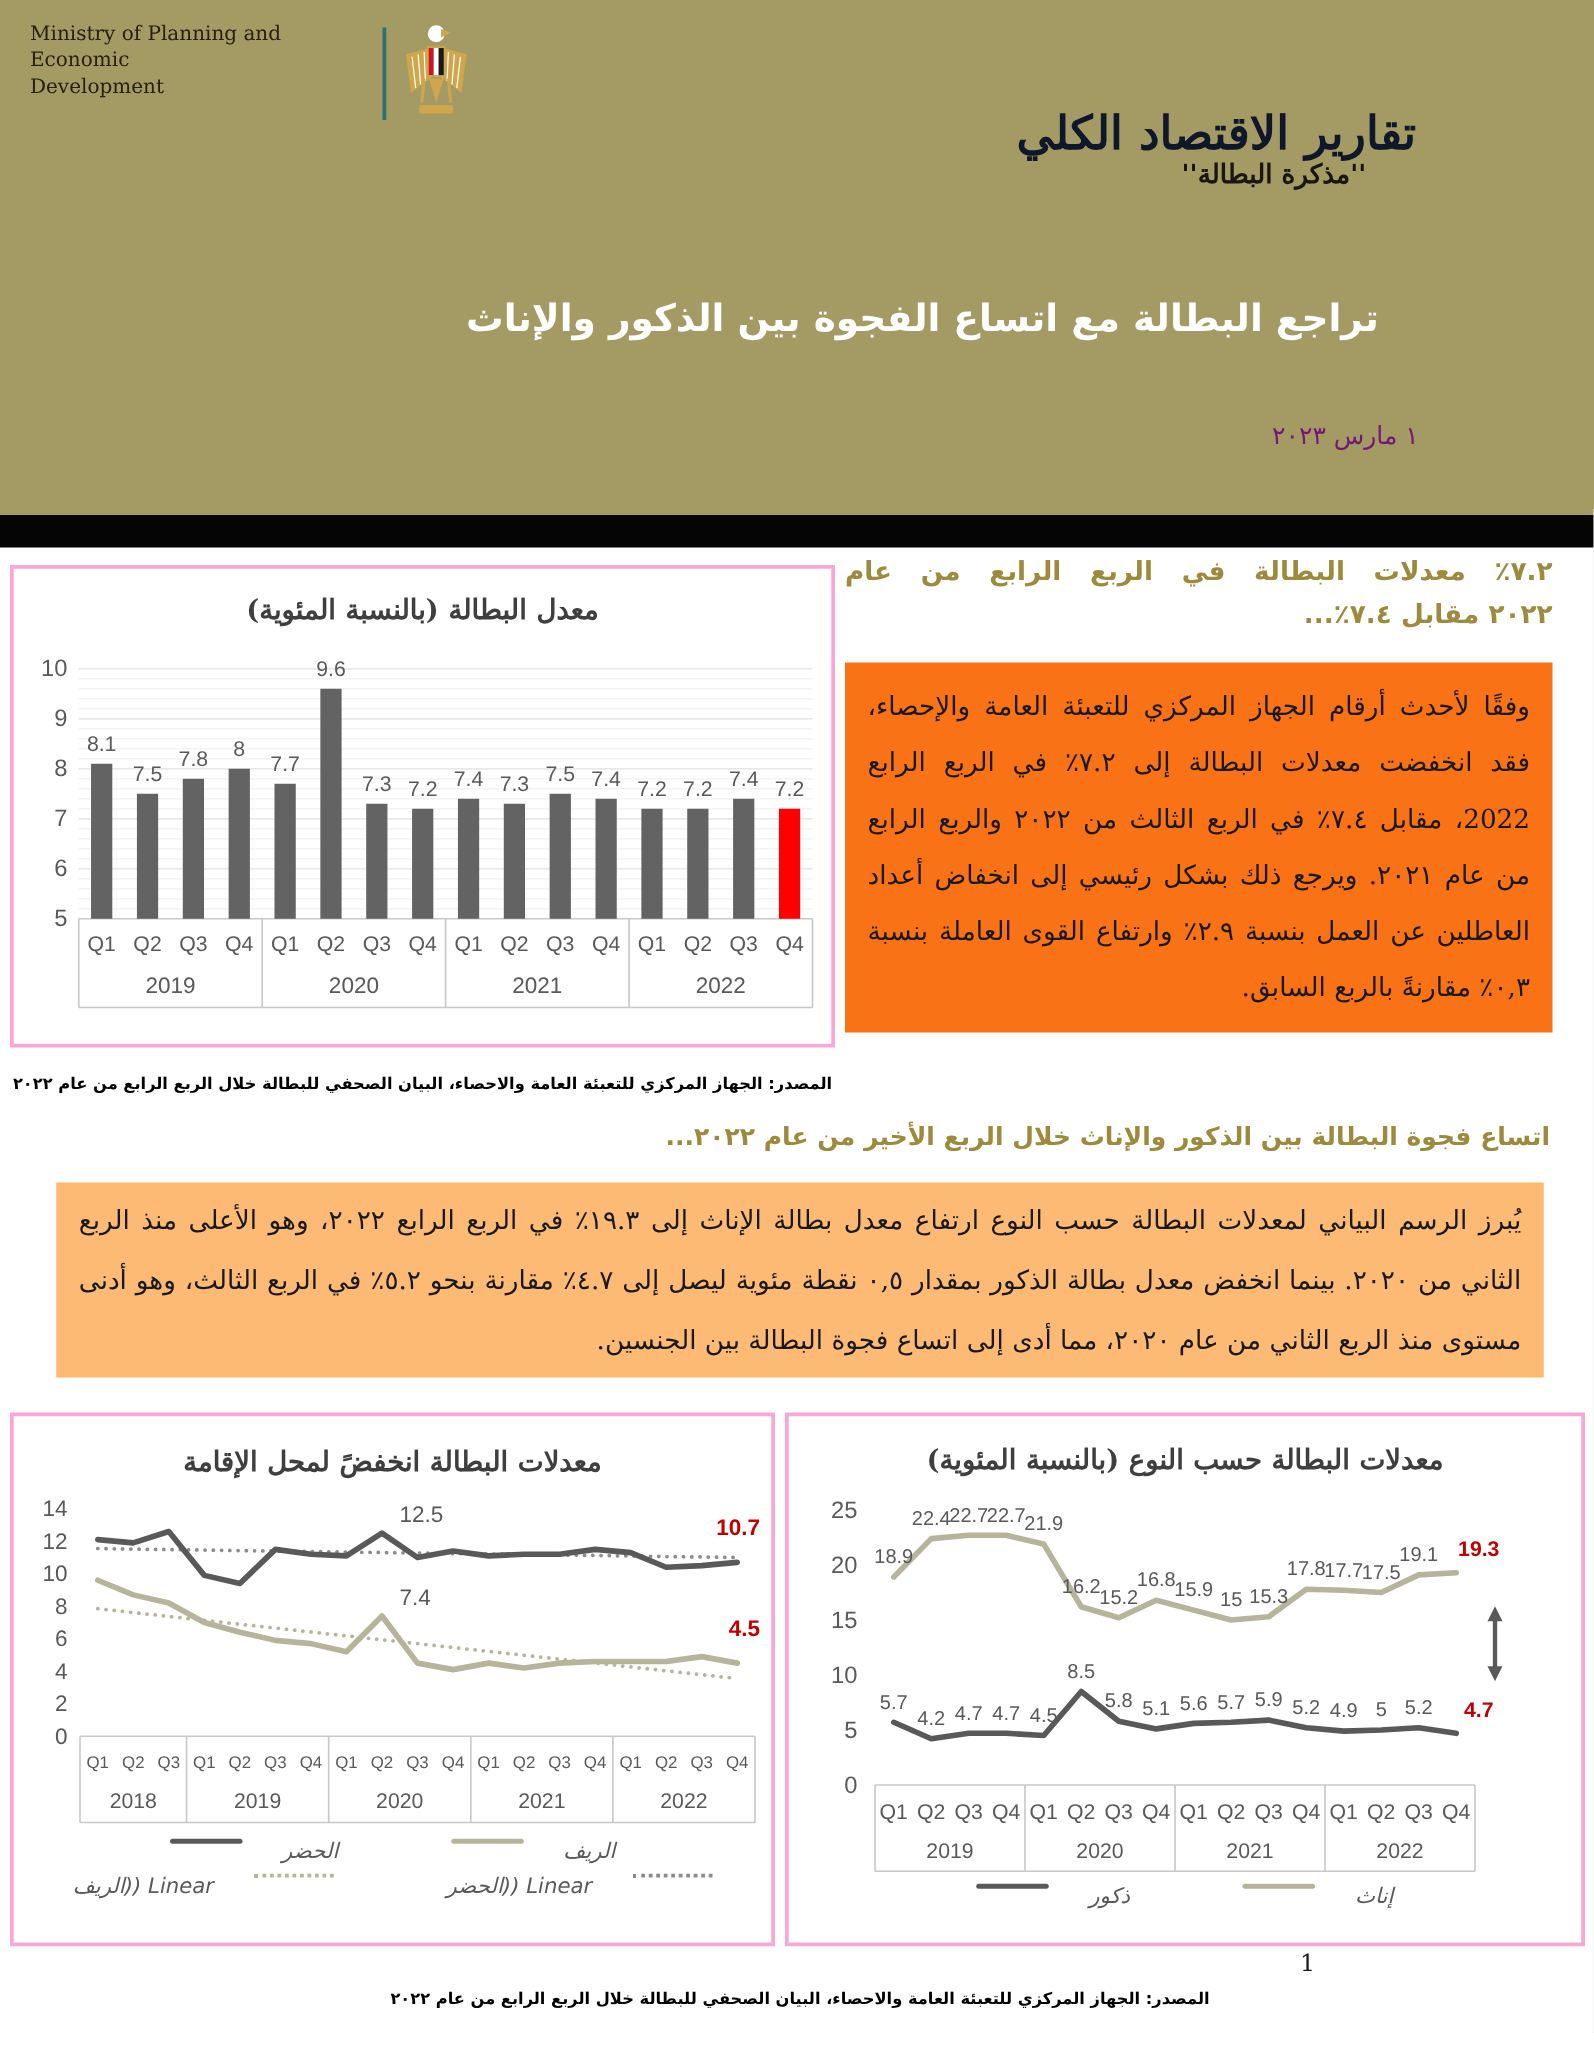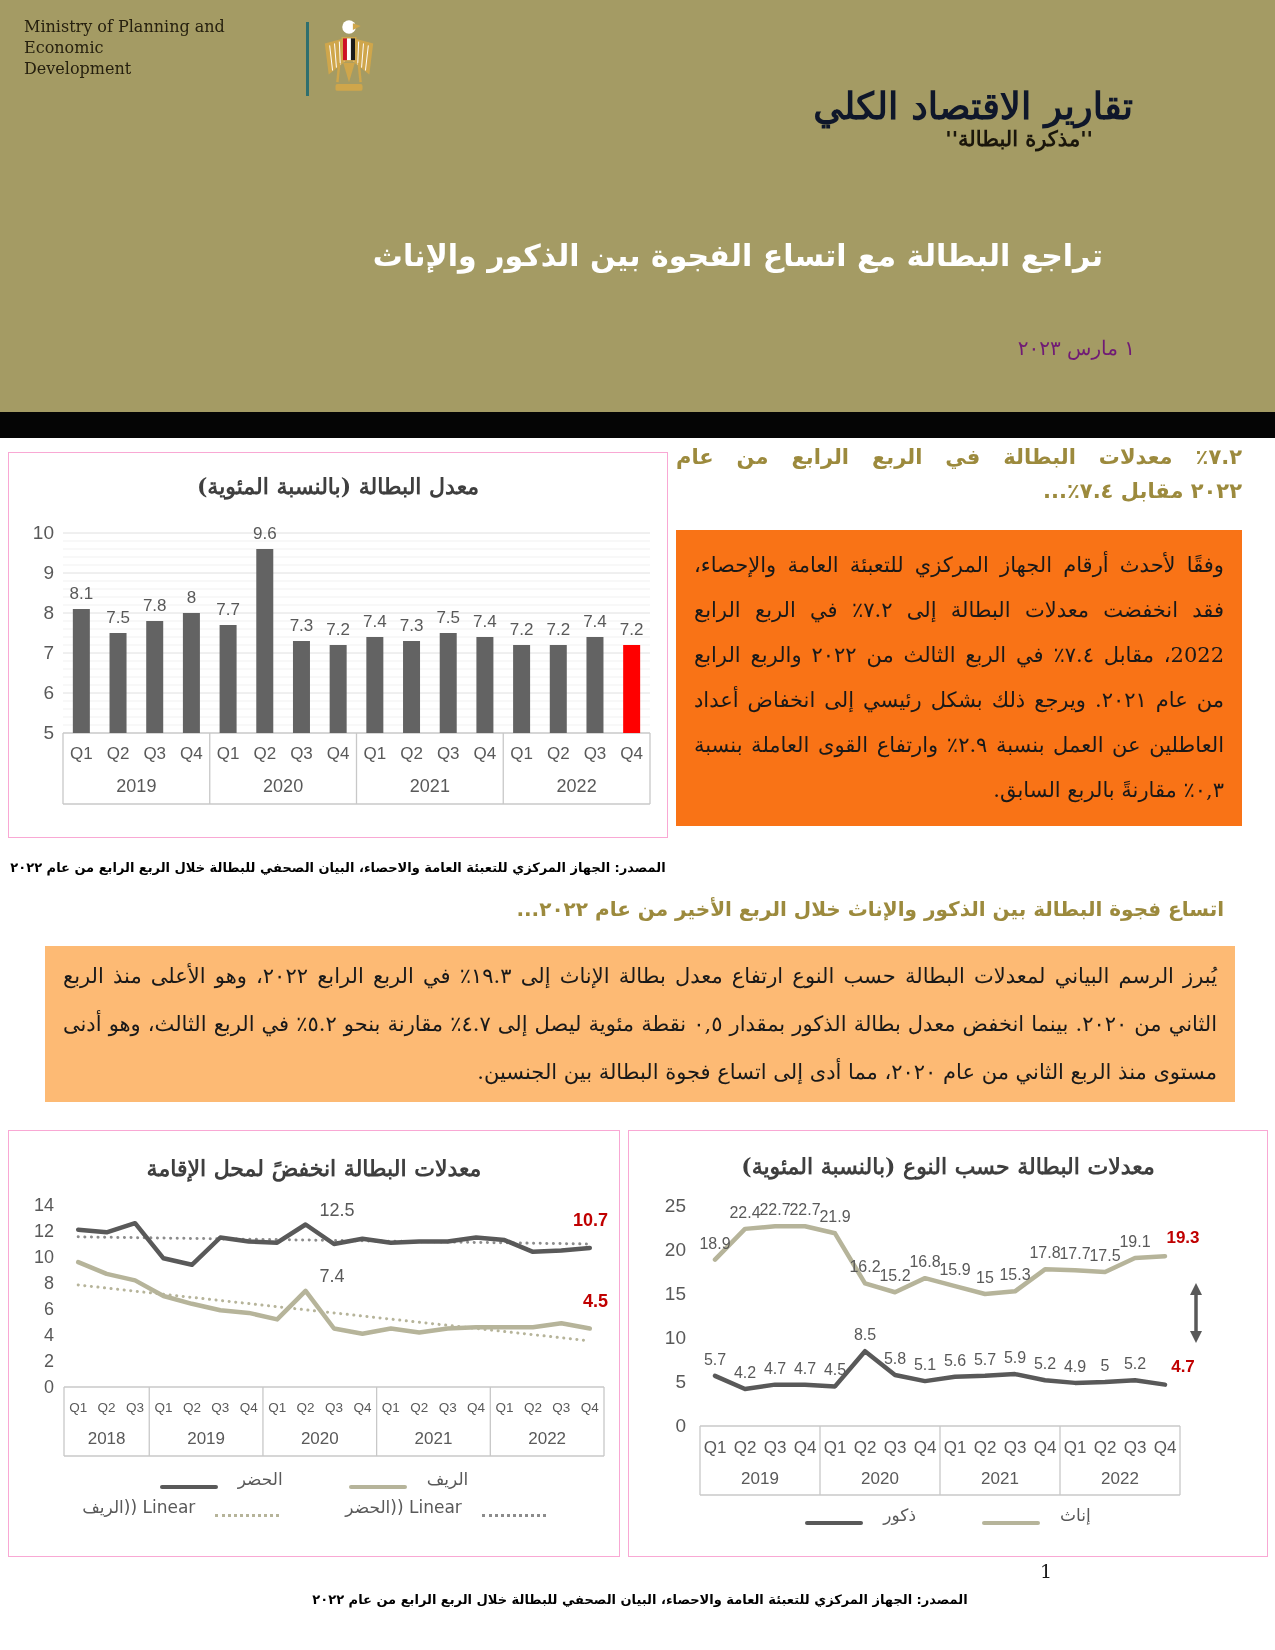--- a/index.html
+++ b/index.html
@@ -15,49 +15,49 @@
   .eagle{position:absolute;left:320px;top:8px;}
   .report-series{position:absolute;right:142px;top:84px;direction:rtl;font-size:37px;font-weight:bold;color:#0f172a;}
   .report-sub{position:absolute;right:182px;top:126px;direction:rtl;font-size:21px;font-weight:bold;color:#1a160b;}
   .main-title1{position:absolute;right:75px;top:178px;direction:rtl;font-size:30px;font-weight:bold;color:#ffffff;
                font-family:"DejaVu Sans","Liberation Sans",sans-serif;}
   .main-title2{position:absolute;right:172px;top:238px;direction:rtl;font-size:30px;font-weight:bold;color:#ffffff;
                font-family:"DejaVu Sans","Liberation Sans",sans-serif;}
   .date-line{position:absolute;right:140px;top:336px;direction:rtl;font-size:20px;color:#701a75;}
   .black-band{position:absolute;left:0;top:412px;width:1275px;height:26px;background:#050505;}
   
-  .card{position:absolute;background:#fff;border:1px solid #f9a8d4;box-sizing:border-box;}
+  .card{position:absolute;background:#fff;border:3px solid #f9a8d4;box-sizing:border-box;}
   .chart-title{text-align:center;direction:rtl;font-weight:bold;color:#3f3f3f;font-size:22px;}
   #chart1-card{left:8px;top:452px;width:660px;height:386px;}
   #chart1-card .chart-title{margin-top:20px;}
   #card-left{left:8px;top:1130px;width:612px;height:427px;}
   #card-left .chart-title{margin-top:24px;}
   #card-right{left:628px;top:1130px;width:640px;height:427px;}
   #card-right .chart-title{margin-top:22px;}
   svg{display:block;margin:4px auto 0 auto;}
   
   .col-right{position:absolute;left:676px;top:440px;width:566px;}
   .h1line{direction:rtl;color:#9c8a3d;font-weight:bold;font-size:21px;line-height:34px;
           font-family:"DejaVu Sans","Liberation Sans",sans-serif;}
   .h1line.j{text-align:justify;text-align-last:justify;}
   .h1line.r{text-align:right;}
   .para1{margin-top:22px;background:#f97316;direction:rtl;text-align:justify;font-size:21px;
          line-height:45px;color:#191919;padding:13px 18px;}
   .source-note{position:absolute;direction:rtl;text-align:center;font-size:13px;font-weight:bold;color:#000;
                font-family:"DejaVu Sans","Liberation Sans",sans-serif;}
   #source1{left:8px;top:860px;width:660px;}
   #source2{left:210px;top:1592px;width:860px;}
-  .h2{position:absolute;left:24px;top:897px;width:1200px;direction:rtl;text-align:right;
+  .h2{position:absolute;left:40px;top:897px;width:1200px;direction:rtl;text-align:right;
       font-size:20px;font-weight:bold;color:#9c8a3d;font-family:"DejaVu Sans","Liberation Sans",sans-serif;}
   .para2{position:absolute;left:45px;top:946px;width:1190px;box-sizing:border-box;background:#fdba74;
          direction:rtl;text-align:justify;font-size:21px;line-height:48px;color:#191919;padding:6px 18px;}
   
-  .legend-row{display:flex;justify-content:center;align-items:flex-end;gap:20px;margin-top:8px;
+  .legend-row{display:flex;justify-content:center;align-items:flex-start;gap:32px;margin-top:8px;
               font-size:17px;color:#595959;direction:ltr;
-              font-family:"DejaVu Sans","Liberation Sans",sans-serif;}
+              font-family:"DejaVu Sans","Liberation Sans",sans-serif;font-style:italic;}
   .lg-line{width:58px;height:4px;border-radius:2px;display:inline-block;}
   .lg-dots{width:64px;height:0;border-top:3px dotted;display:inline-block;}
   .lg-gap{width:26px;}
   .page-num{position:absolute;left:1040px;top:1560px;font-size:19px;color:#1a1a1a;}
 </style>
 </head>
 <body>
 
 <div id="page">
 

